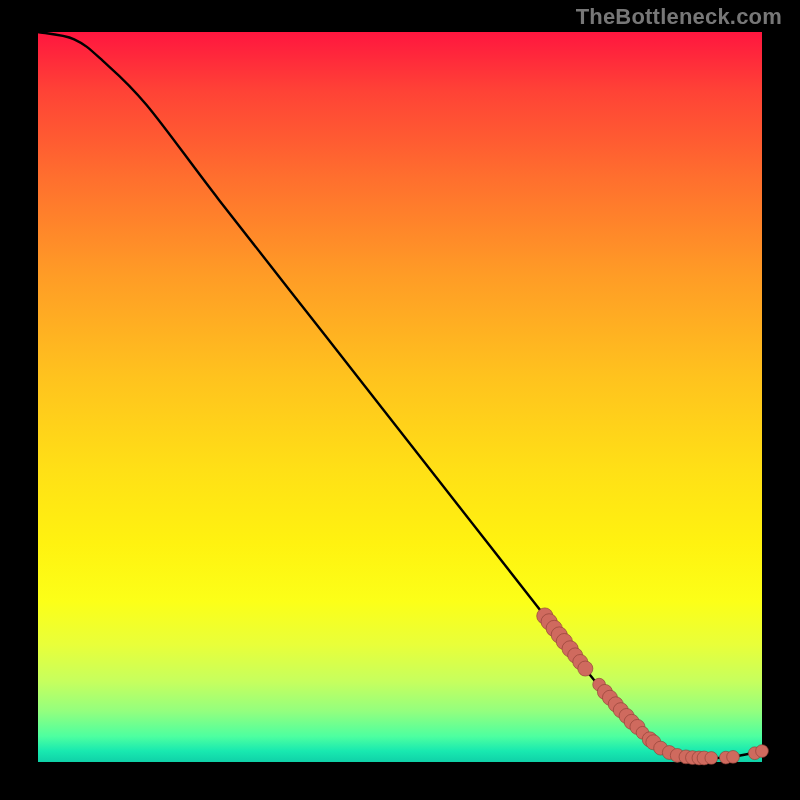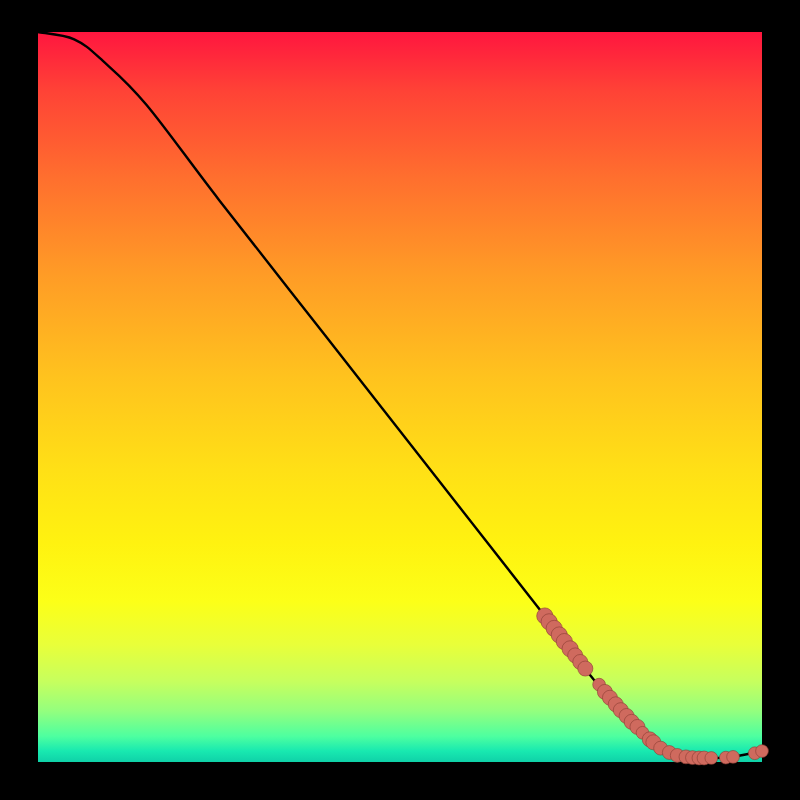--- a/index.html
+++ b/index.html
@@ -55,20 +55,21 @@
     position: absolute;
     left: 0;
     top: 0;
     overflow: visible;
   }
 </style>
 </head>
 <body>
 
 <div class="frame">
+  <div class="watermark">TheBottleneck.com</div>
   <div class="plot-area">
     <svg class="curve" width="724" height="730" viewBox="0 0 724 730">
       <path id="curve-path" fill="none" stroke="#000000" stroke-width="2.4" stroke-linejoin="round" stroke-linecap="round" d="M 0.00 0.00 C 6.03 1.22, 25.34 2.43, 36.20 7.30 C 47.06 12.17, 53.09 18.25, 65.16 29.20 C 77.23 40.15, 89.29 49.88, 108.60 73.00 C 127.91 96.12, 150.83 128.97, 181.00 167.90 C 211.17 206.83, 253.40 260.37, 289.60 306.60 C 325.80 352.83, 362.00 399.07, 398.20 445.30 C 434.40 491.53, 480.25 549.93, 506.80 584.00 C 533.35 618.07, 543.00 632.67, 557.48 649.70 C 571.96 666.73, 584.03 676.47, 593.68 686.20 C 603.33 695.93, 608.16 702.63, 615.40 708.10 C 622.64 713.58, 631.09 716.37, 637.12 719.05 C 643.15 721.73, 643.15 723.06, 651.60 724.16 C 660.05 725.25, 675.73 726.47, 687.80 725.62 C 699.87 724.77, 717.97 720.14, 724.00 719.05"></path>
       <g id="dots">
           <circle cx="506.80" cy="584.00" r="8.11" fill="#cf6a5e" stroke="#8a3c33" stroke-width="0.6"></circle>
           <circle cx="511.14" cy="589.84" r="8.11" fill="#cf6a5e" stroke="#8a3c33" stroke-width="0.6"></circle>
           <circle cx="516.21" cy="596.41" r="8.11" fill="#cf6a5e" stroke="#8a3c33" stroke-width="0.6"></circle>
           <circle cx="521.28" cy="602.98" r="8.11" fill="#cf6a5e" stroke="#8a3c33" stroke-width="0.6"></circle>
           <circle cx="526.35" cy="609.55" r="8.11" fill="#cf6a5e" stroke="#8a3c33" stroke-width="0.6"></circle>
           <circle cx="532.14" cy="616.85" r="8.11" fill="#cf6a5e" stroke="#8a3c33" stroke-width="0.6"></circle>

